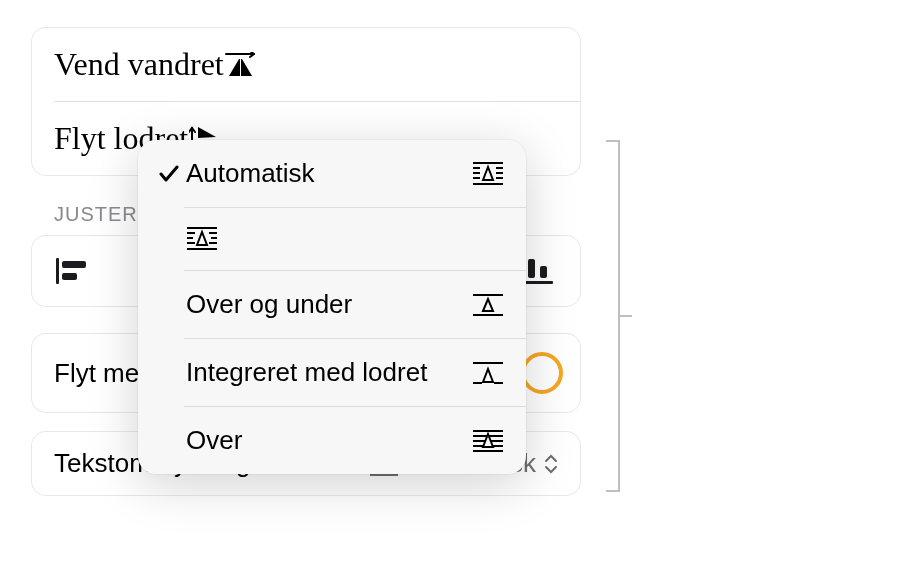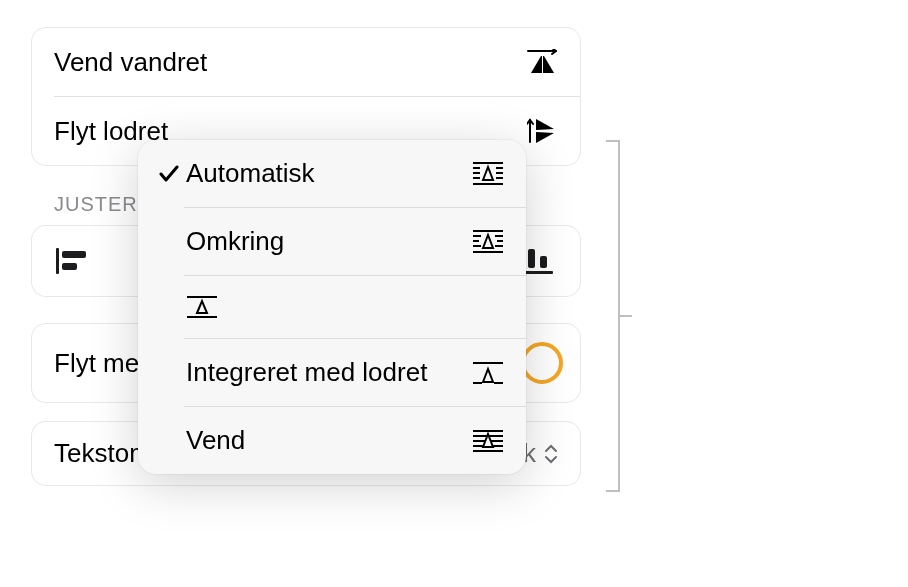--- a/index.html
+++ b/index.html
@@ -19,24 +19,25 @@
     .card {
       background: #fff;
       border-radius: 14px;
       box-shadow: 0 0 0 1px #e8e8e8;
       overflow: hidden;
       margin-bottom: 28px;
     }
     .row {
       display: flex;
       align-items: center;
-      justify-content: space-between;
+      justify-content: flex-start;
       padding: 18px 22px;
-      font-size: 26px;
+      font-size: 32px;
       color: #000;
+      font-family: Liberation Serif, serif;
     }
     .divider {
       height: 1px;
       background: #e0e0e0;
       margin-left: 22px;
     }
     .icon-box {
       width: 32px;
       height: 32px;
       display: flex;
@@ -250,38 +251,38 @@
         <rect x="1" y="16" width="7" height="2" fill="#000"></rect>
           <rect x="24" y="16" width="7" height="2" fill="#000"></rect>
         <rect x="1" y="22" width="30" height="2" fill="#000"></rect>
         <path d="M11 19 L16 6 L21 19 Z" fill="none" stroke="#000" stroke-width="2"></path>
       </svg>
     </span>
   </div>
   <div class="popup-divider"></div>
   <div class="popup-row">
     <span class="check-col"></span>
-    <span class="popup-label">Omkring</span>
     <span class="popup-icon">
       <svg width="32" height="26" viewBox="0 0 32 26">
         <rect x="1" y="1" width="30" height="2" fill="#000"></rect>
         <rect x="1" y="6" width="8" height="2" fill="#000"></rect>
           <rect x="23" y="6" width="8" height="2" fill="#000"></rect>
         <rect x="1" y="11" width="6" height="2" fill="#000"></rect>
           <rect x="25" y="11" width="6" height="2" fill="#000"></rect>
         <rect x="1" y="16" width="8" height="2" fill="#000"></rect>
           <rect x="23" y="16" width="8" height="2" fill="#000"></rect>
         <rect x="1" y="22" width="30" height="2" fill="#000"></rect>
         <path d="M11 19 L16 6 L21 19 Z" fill="none" stroke="#000" stroke-width="2"></path>
       </svg>
     </span>
   </div>
   <div class="popup-divider"></div>
   <div class="popup-row">
     <span class="check-col"></span>
+    <span class="popup-label">Over og under</span>
     <span class="popup-icon">
       <svg width="32" height="26" viewBox="0 0 32 26">
         <rect x="1" y="2" width="30" height="2" fill="#000"></rect>
         <rect x="1" y="22" width="30" height="2" fill="#000"></rect>
         <path d="M11 19 L16 7 L21 19 Z" fill="none" stroke="#000" stroke-width="2"></path>
       </svg>
     </span>
   </div>
   <div class="popup-divider"></div>
   <div class="popup-row">
@@ -292,21 +293,21 @@
         <rect x="1" y="2" width="30" height="2" fill="#000"></rect>
         <rect x="1" y="22" width="9" height="2" fill="#000"></rect>
         <rect x="22" y="22" width="9" height="2" fill="#000"></rect>
         <path d="M11 22 L16 9 L21 22 Z" fill="none" stroke="#000" stroke-width="2"></path>
       </svg>
     </span>
   </div>
   <div class="popup-divider"></div>
   <div class="popup-row">
     <span class="check-col"></span>
-    <span class="popup-label">Vend</span>
+    <span class="popup-label">Over</span>
     <span class="popup-icon">
       <svg width="32" height="26" viewBox="0 0 32 26">
         <rect x="1" y="2" width="30" height="2" fill="#000"></rect>
         <rect x="1" y="7" width="30" height="2" fill="#000"></rect>
         <rect x="1" y="12" width="30" height="2" fill="#000"></rect>
         <rect x="1" y="17" width="30" height="2" fill="#000"></rect>
         <rect x="1" y="22" width="30" height="2" fill="#000"></rect>
         <path d="M11 19 L16 6 L21 19 Z" fill="#f7f7f8" stroke="#000" stroke-width="2"></path>
       </svg>
     </span>

